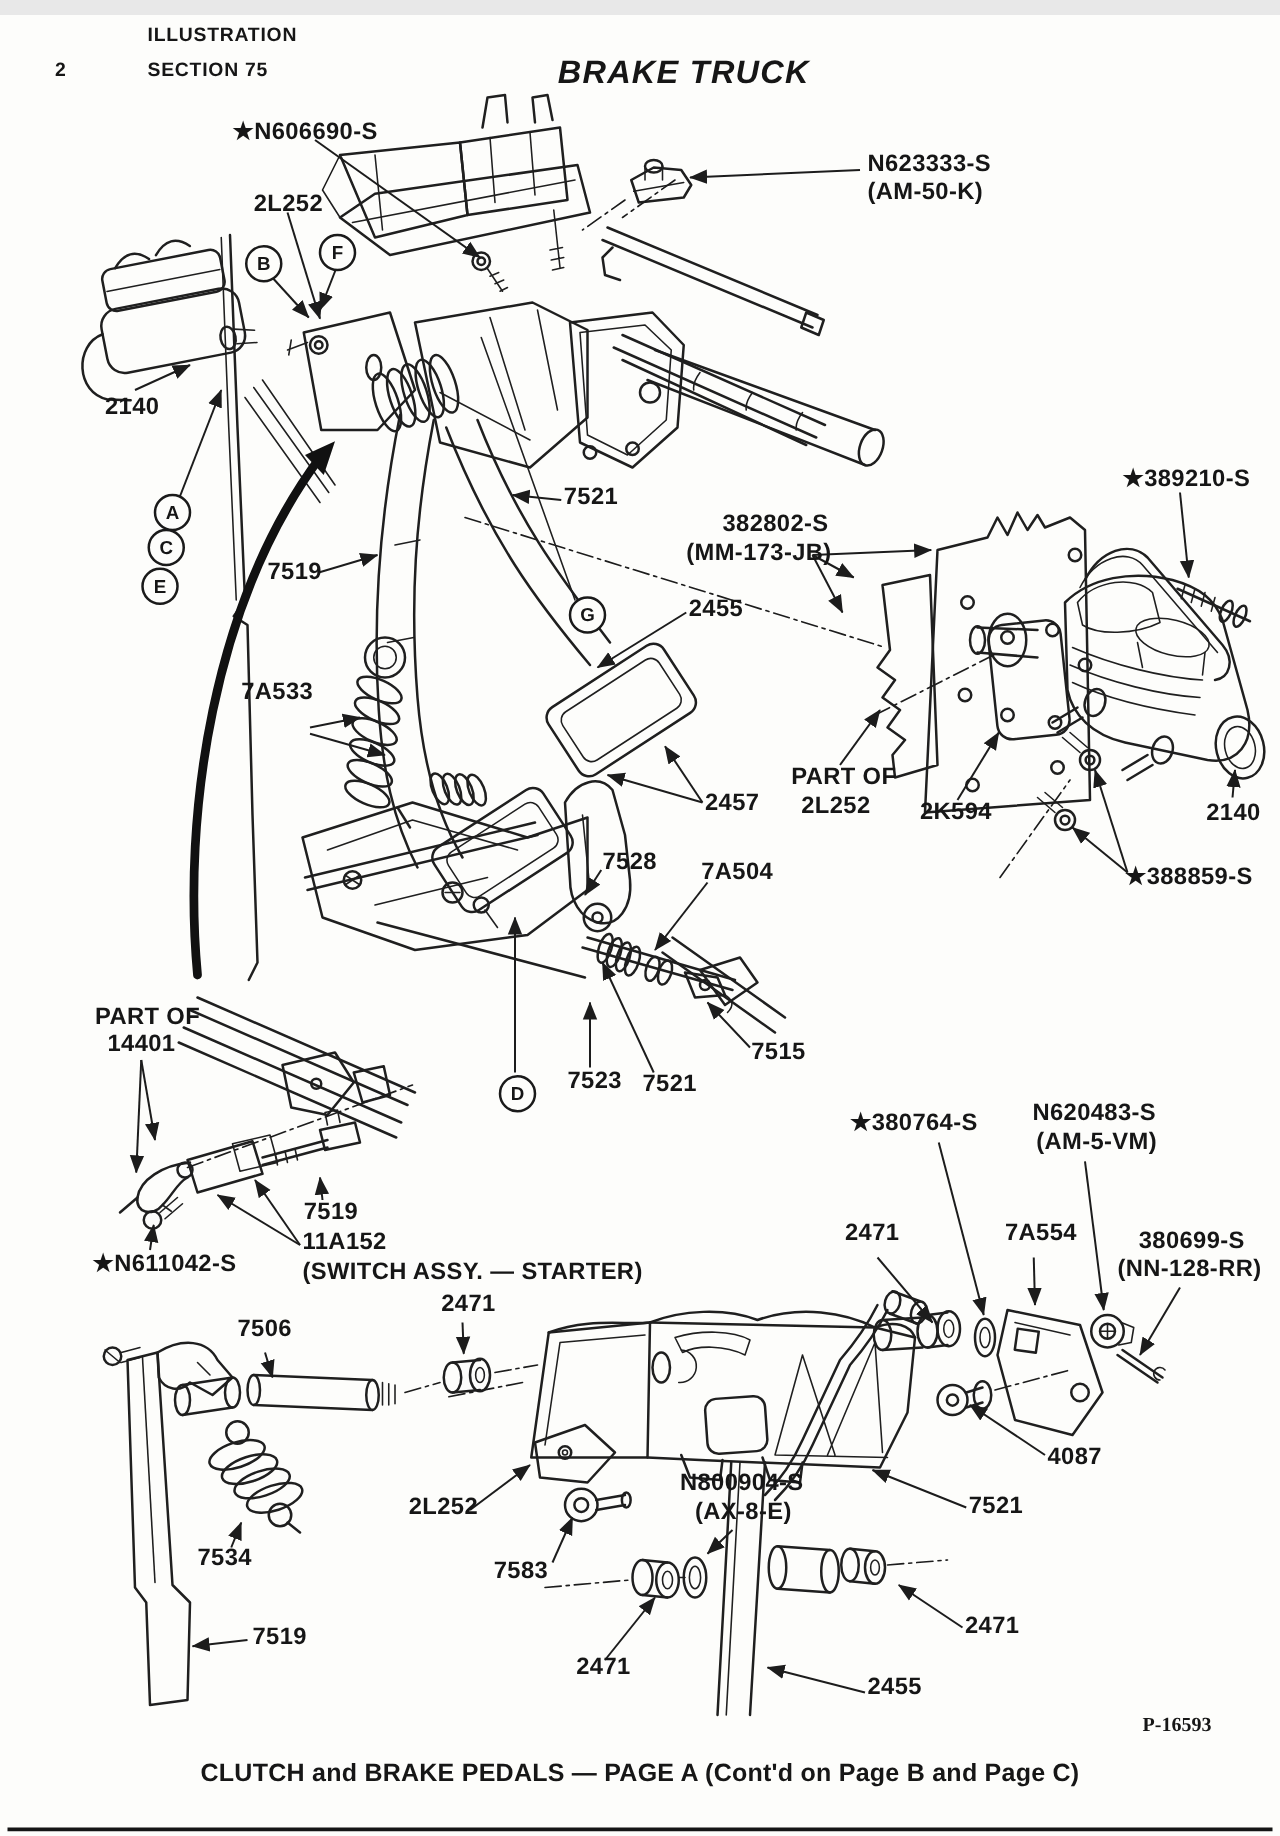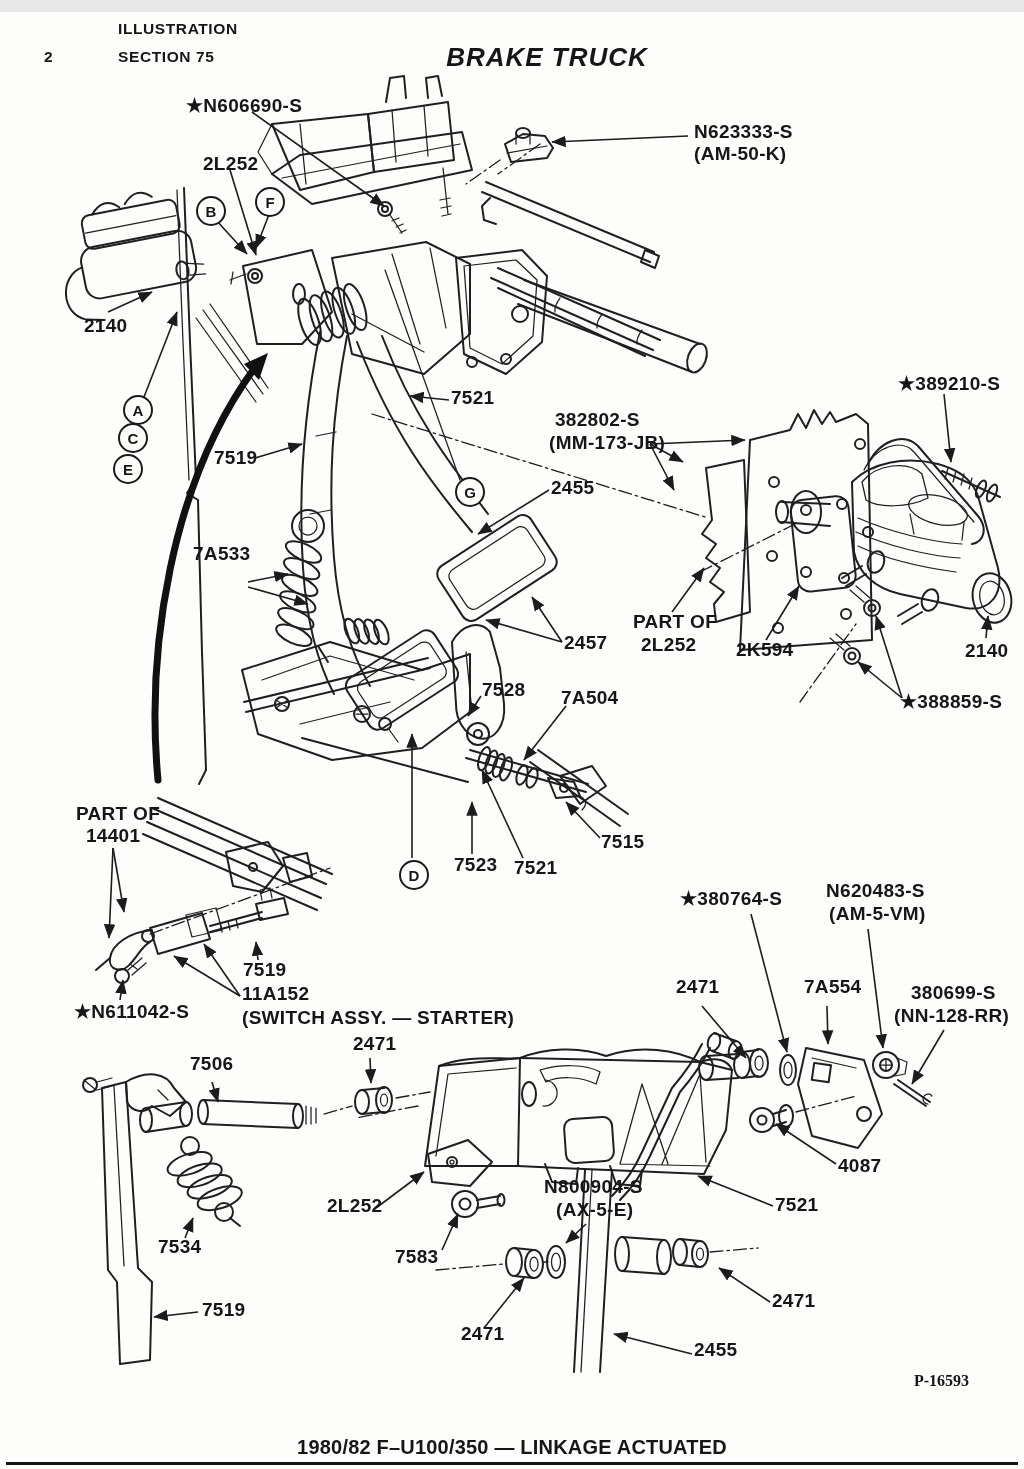--- a/index.html
+++ b/index.html
@@ -422,21 +422,21 @@
   <div class="co" style="left:255px;top:175px">F</div>
   <div class="co" style="left:455px;top:465px">G</div>
 
   <div class="lbl" style="left:186px;top:84px">★N606690-S</div>
   <div class="lbl" style="left:203px;top:142px">2L252</div>
   <div class="lbl" style="left:694px;top:110px">N623333-S</div>
   <div class="lbl" style="left:694px;top:132px">(AM-50-K)</div>
   <div class="lbl" style="left:84px;top:304px">2140</div>
   <div class="lbl" style="left:214px;top:436px">7519</div>
   <div class="lbl" style="left:451px;top:376px">7521</div>
-  <div class="lbl" style="left:555px;top:398px">382802-S</div>
+  <div class="lbl" style="left:578px;top:398px">382802-S</div>
   <div class="lbl" style="left:549px;top:421px">(MM-173-JB)</div>
   <div class="lbl" style="left:551px;top:466px">2455</div>
   <div class="lbl" style="left:898px;top:362px">★389210-S</div>
   <div class="lbl" style="left:193px;top:532px">7A533</div>
   <div class="lbl" style="left:564px;top:621px">2457</div>
   <div class="lbl" style="left:633px;top:600px">PART OF</div>
   <div class="lbl" style="left:641px;top:623px">2L252</div>
   <div class="lbl" style="left:736px;top:628px">2K594</div>
   <div class="lbl" style="left:965px;top:629px">2140</div>
   <div class="lbl" style="left:900px;top:680px">★388859-S</div>
@@ -458,24 +458,24 @@
   <div class="lbl" style="left:804px;top:965px">7A554</div>
   <div class="lbl" style="left:911px;top:971px">380699-S</div>
   <div class="lbl" style="left:894px;top:994px">(NN-128-RR)</div>
   <div class="lbl" style="left:190px;top:1042px">7506</div>
   <div class="lbl" style="left:353px;top:1022px">2471</div>
   <div class="lbl" style="left:158px;top:1225px">7534</div>
   <div class="lbl" style="left:327px;top:1184px">2L252</div>
   <div class="lbl" style="left:395px;top:1235px">7583</div>
   <div class="lbl" style="left:202px;top:1288px">7519</div>
   <div class="lbl" style="left:544px;top:1165px">N800904-S</div>
-  <div class="lbl" style="left:556px;top:1188px">(AX-5-E)</div>
+  <div class="lbl" style="left:556px;top:1188px">(AX-8-E)</div>
   <div class="lbl" style="left:775px;top:1183px">7521</div>
   <div class="lbl" style="left:838px;top:1144px">4087</div>
   <div class="lbl" style="left:461px;top:1312px">2471</div>
   <div class="lbl" style="left:772px;top:1279px">2471</div>
   <div class="lbl" style="left:694px;top:1328px">2455</div>
 
   <div class="plate" style="left:914px;top:1360px">P-16593</div>
-  <div class="caption" style="top:1424px">1980/82 F–U100/350 — LINKAGE ACTUATED</div>
+  <div class="caption" style="top:1396px">CLUTCH and BRAKE PEDALS — PAGE A (Cont'd on Page B and Page C)</div>
   <div class="rule" style="left:6px;top:1450px;width:1012px;height:3px"></div>
 
 </div>
 
 </body></html>

